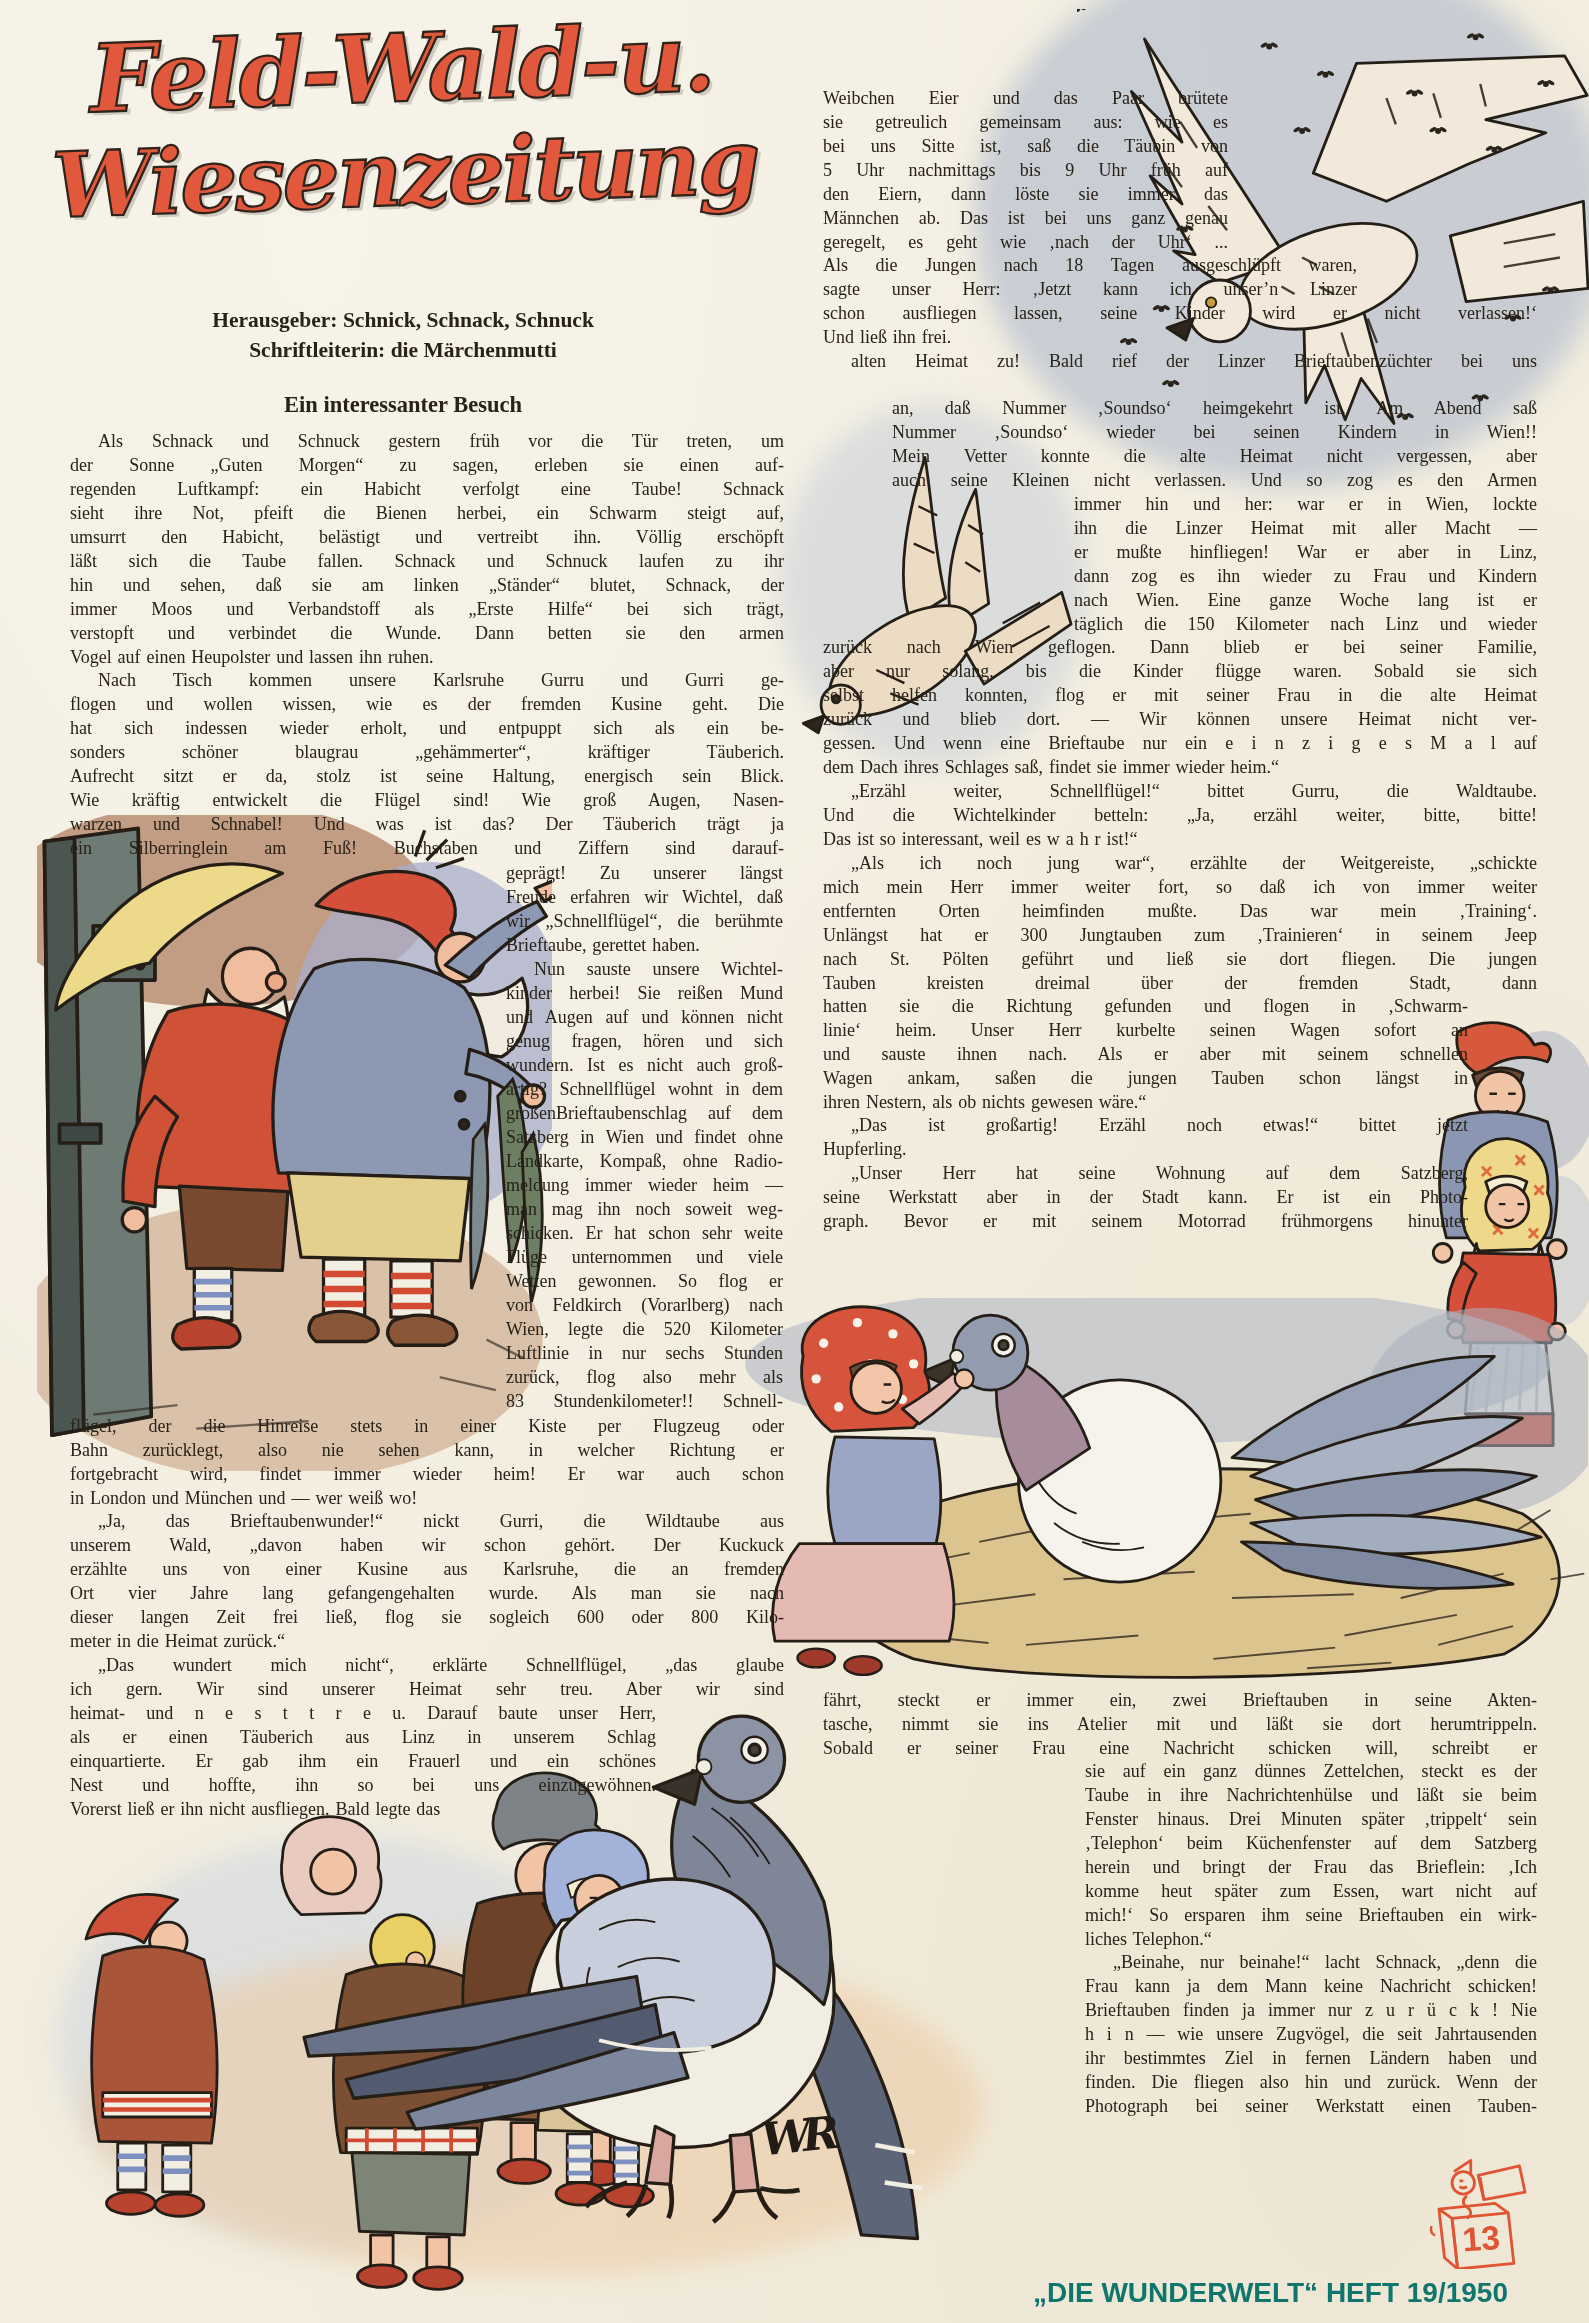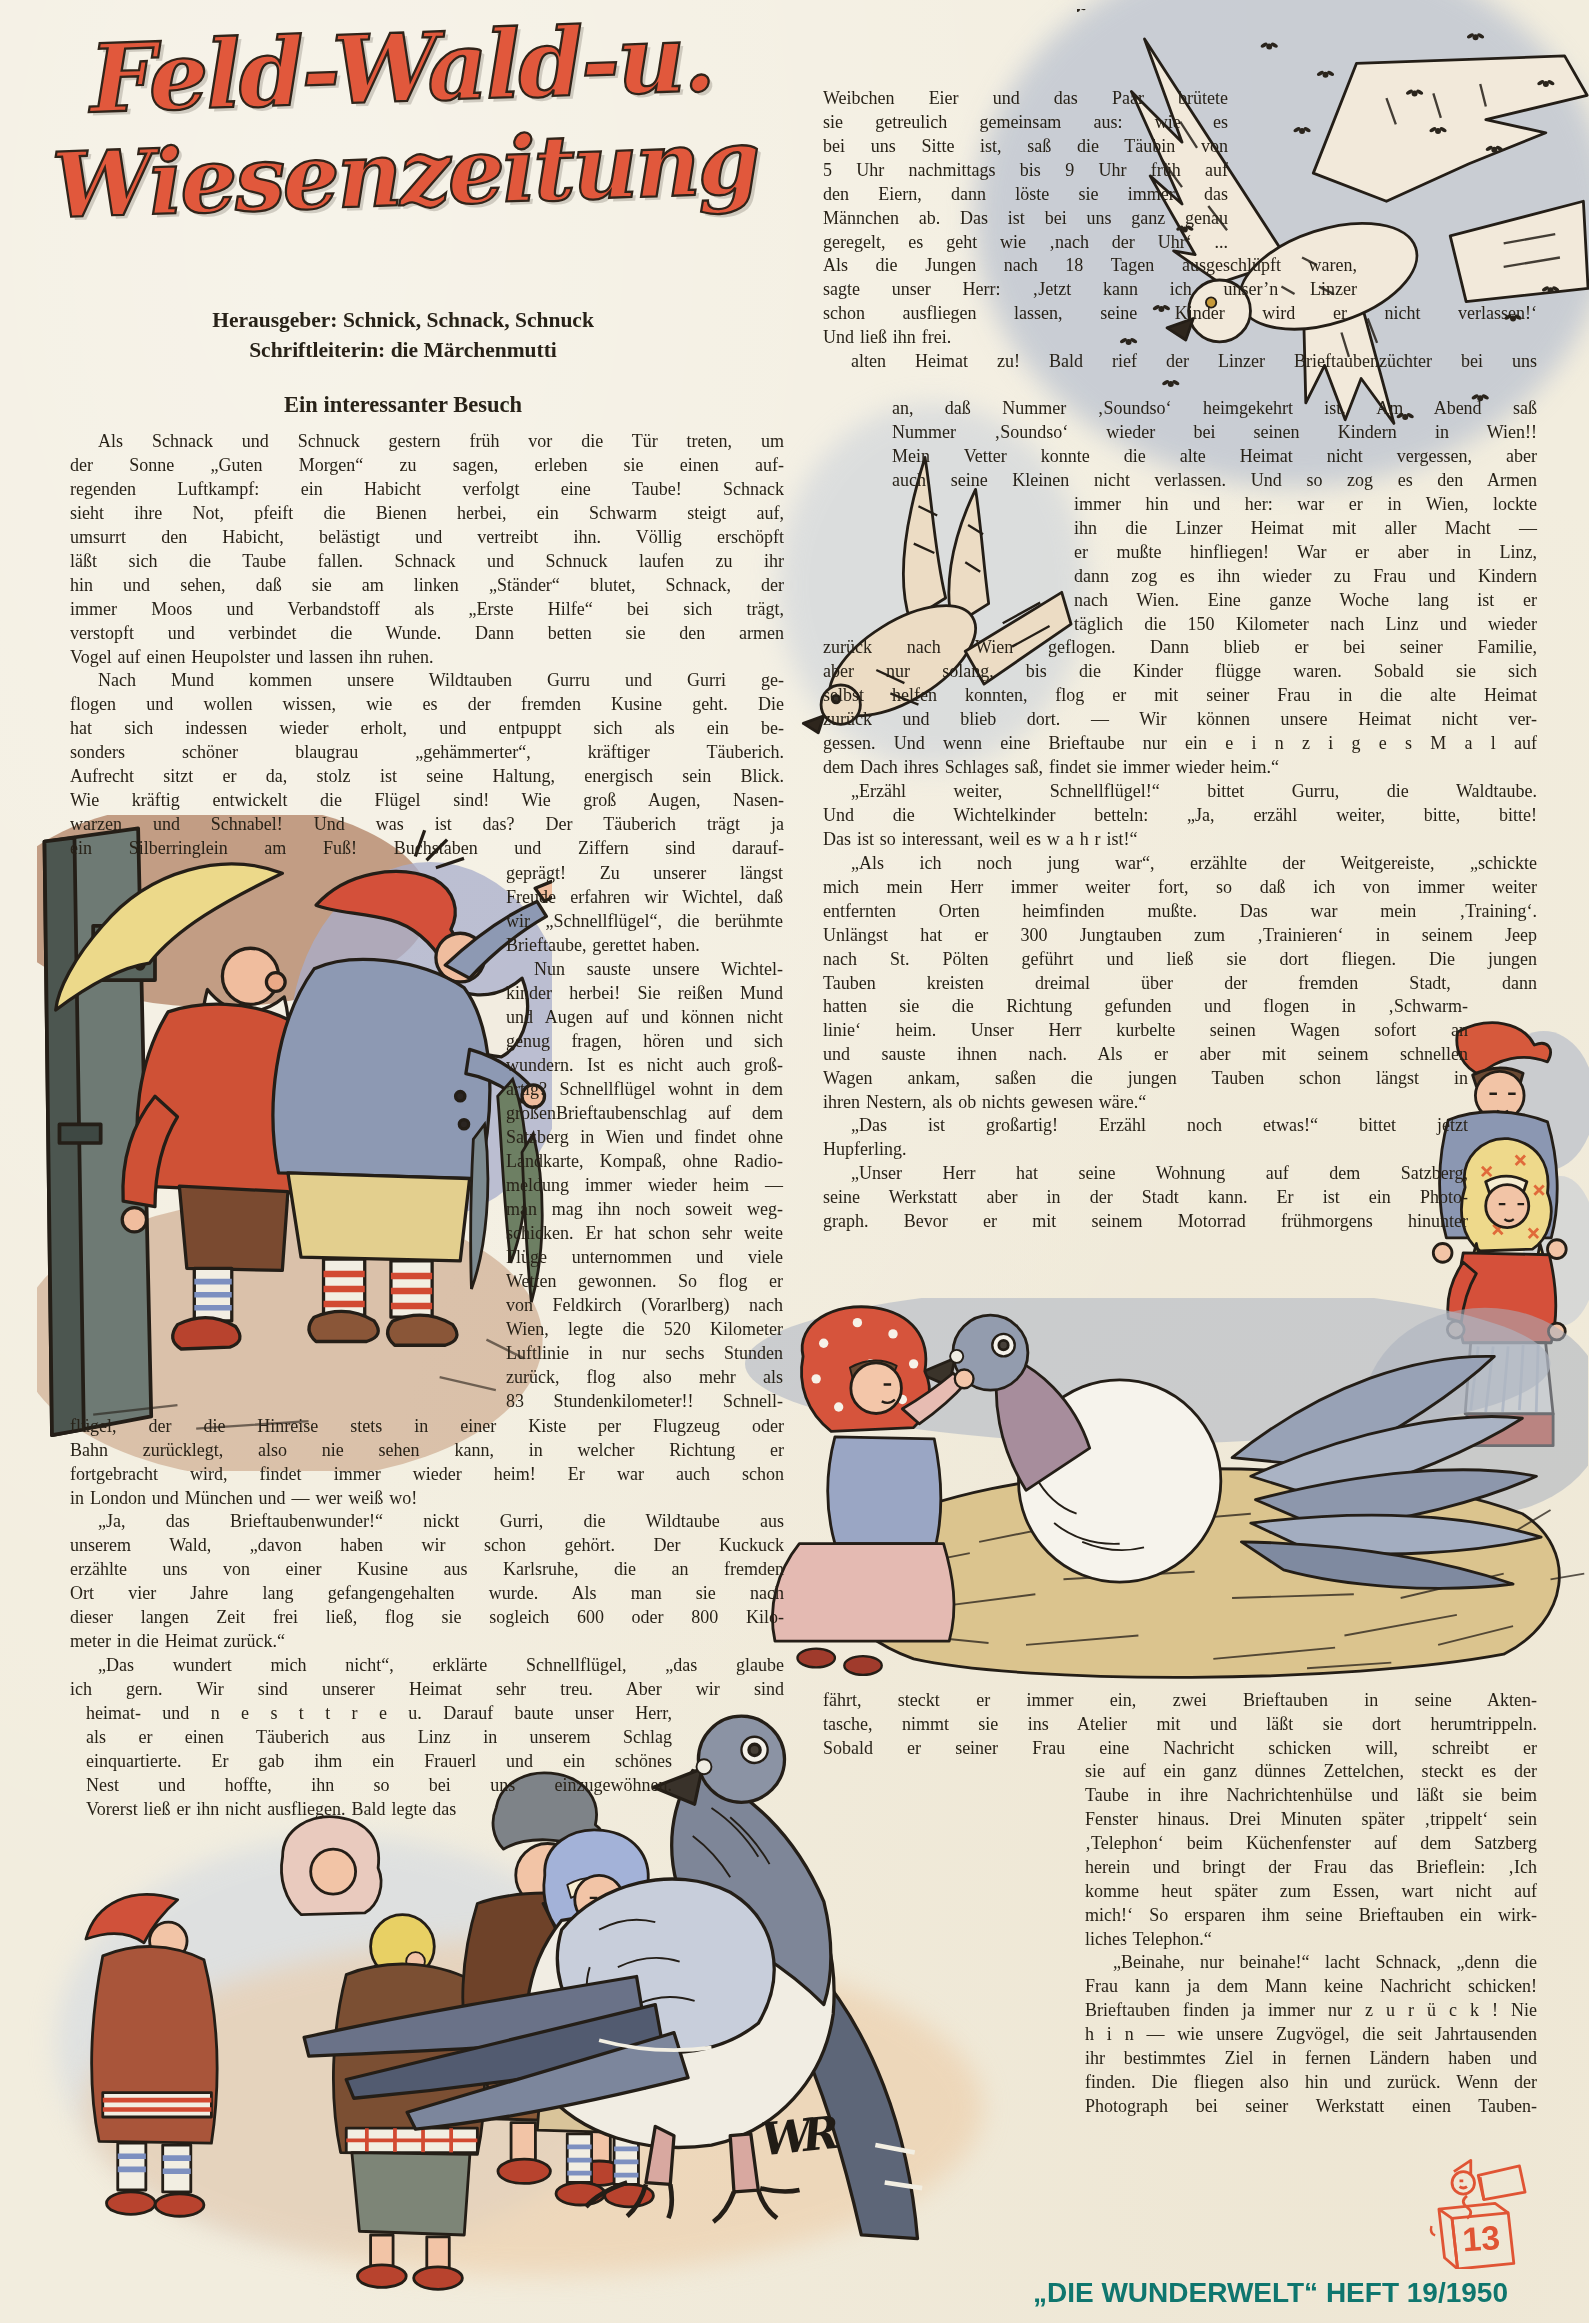--- a/index.html
+++ b/index.html
@@ -330,21 +330,21 @@
       <div class="tline">regenden Luftkampf: ein Habicht verfolgt eine Taube! Schnack</div>
       <div class="tline">sieht ihre Not, pfeift die Bienen herbei, ein Schwarm steigt auf,</div>
       <div class="tline">umsurrt den Habicht, belästigt und vertreibt ihn. Völlig erschöpft</div>
       <div class="tline">läßt sich die Taube fallen. Schnack und Schnuck laufen zu ihr</div>
       <div class="tline">hin und sehen, daß sie am linken „Ständer“ blutet, Schnack, der</div>
       <div class="tline">immer Moos und Verbandstoff als „Erste Hilfe“ bei sich trägt,</div>
       <div class="tline">verstopft und verbindet die Wunde. Dann betten sie den armen</div>
       <div class="tline">Vogel auf einen Heupolster und lassen ihn ruhen.</div>
     </div>
   <div class="tblock ind" style="left:70px;top:668px;width:714px;">
-      <div class="tline">Nach Mund kommen unsere Wildtauben Gurru und Gurri ge-</div>
+      <div class="tline">Nach Tisch kommen unsere Karlsruhe Gurru und Gurri ge-</div>
       <div class="tline">flogen und wollen wissen, wie es der fremden Kusine geht. Die</div>
       <div class="tline">hat sich indessen wieder erholt, und entpuppt sich als ein be-</div>
       <div class="tline">sonders schöner blaugrau „gehämmerter“, kräftiger Täuberich.</div>
       <div class="tline">Aufrecht sitzt er da, stolz ist seine Haltung, energisch sein Blick.</div>
       <div class="tline">Wie kräftig entwickelt die Flügel sind! Wie groß Augen, Nasen-</div>
       <div class="tline">warzen und Schnabel! Und was ist das? Der Täuberich trägt ja</div>
       <div class="tline">ein Silberringlein am Fuß! Buchstaben und Ziffern sind darauf-</div>
     </div>
   <div class="tblock end" style="left:506px;top:861px;width:277px;">
       <div class="tline">geprägt! Zu unserer längst</div>
@@ -384,21 +384,21 @@
       <div class="tline">unserem Wald, „davon haben wir schon gehört. Der Kuckuck</div>
       <div class="tline">erzählte uns von einer Kusine aus Karlsruhe, die an fremden</div>
       <div class="tline">Ort vier Jahre lang gefangengehalten wurde. Als man sie nach</div>
       <div class="tline">dieser langen Zeit frei ließ, flog sie sogleich 600 oder 800 Kilo-</div>
       <div class="tline">meter in die Heimat zurück.“</div>
     </div>
   <div class="tblock ind" style="left:70px;top:1653px;width:714px;">
       <div class="tline">„Das wundert mich nicht“, erklärte Schnellflügel, „das glaube</div>
       <div class="tline">ich gern. Wir sind unserer Heimat sehr treu. Aber wir sind</div>
     </div>
-  <div class="tblock end" style="left:86px;top:1701px;width:586px;">
+  <div class="tblock end" style="left:70px;top:1701px;width:586px;">
       <div class="tline">heimat- und n e s t t r e u. Darauf baute unser Herr,</div>
       <div class="tline">als er einen Täuberich aus Linz in unserem Schlag</div>
       <div class="tline">einquartierte. Er gab ihm ein Frauerl und ein schönes</div>
       <div class="tline">Nest und hoffte, ihn so bei uns einzugewöhnen.</div>
       <div class="tline">Vorerst ließ er ihn nicht ausfliegen. Bald legte das</div>
     </div>
 
   <div class="tblock" style="left:823px;top:86px;width:405px;">
       <div class="tline">Weibchen Eier und das Paar brütete</div>
       <div class="tline">sie getreulich gemeinsam aus: wie es</div>

